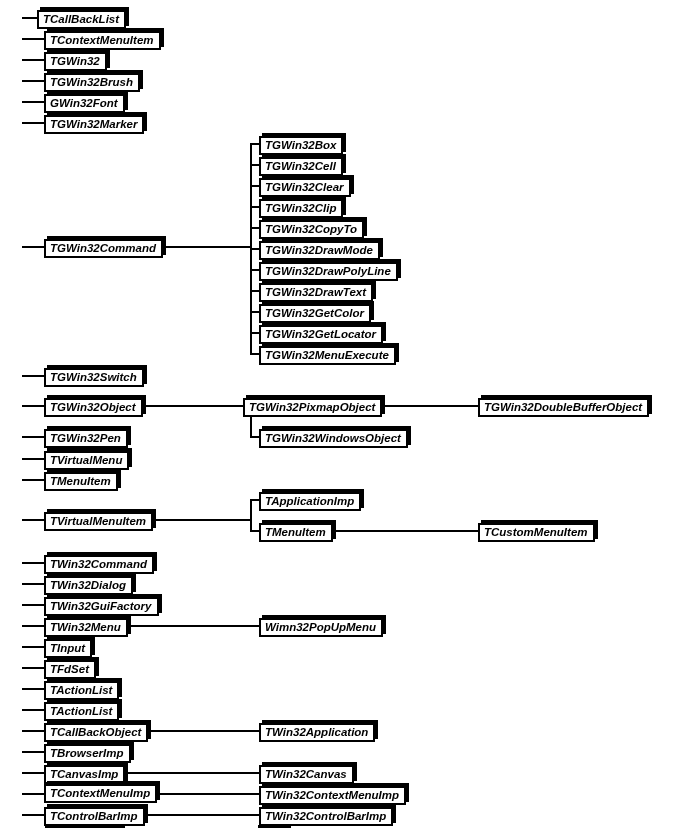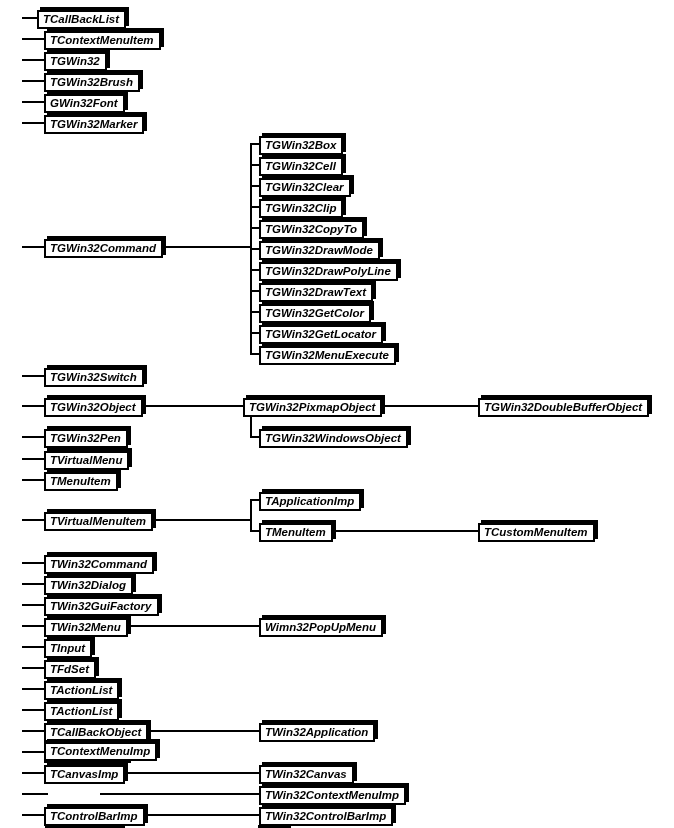--- a/index.html
+++ b/index.html
@@ -99,21 +99,21 @@
   <div class="node" style="left:44px;top:576px">TWin32Dialog</div>
   <div class="node" style="left:44px;top:597px">TWin32GuiFactory</div>
   <div class="node" style="left:44px;top:618px">TWin32Menu</div>
   <div class="node" style="left:44px;top:639px">TInput</div>
   <div class="node" style="left:44px;top:660px">TFdSet</div>
   <div class="node" style="left:44px;top:681px">TActionList</div>
   <div class="node" style="left:44px;top:702px">TActionList</div>
   <div class="node" style="left:44px;top:723px">TCallBackObject</div>
   <div class="node" style="left:44px;top:744px">TBrowserImp</div>
   <div class="node" style="left:44px;top:765px">TCanvasImp</div>
-  <div class="node" style="left:44px;top:742px">TContextMenuImp</div>
+  <div class="node" style="left:44px;top:784px">TContextMenuImp</div>
   <div class="node" style="left:44px;top:807px">TControlBarImp</div>
 
   <div class="node" style="left:259px;top:136px">TGWin32Box</div>
   <div class="node" style="left:259px;top:157px">TGWin32Cell</div>
   <div class="node" style="left:259px;top:178px">TGWin32Clear</div>
   <div class="node" style="left:259px;top:199px">TGWin32Clip</div>
   <div class="node" style="left:259px;top:220px">TGWin32CopyTo</div>
   <div class="node" style="left:259px;top:241px">TGWin32DrawMode</div>
   <div class="node" style="left:259px;top:262px">TGWin32DrawPolyLine</div>
   <div class="node" style="left:259px;top:283px">TGWin32DrawText</div>

